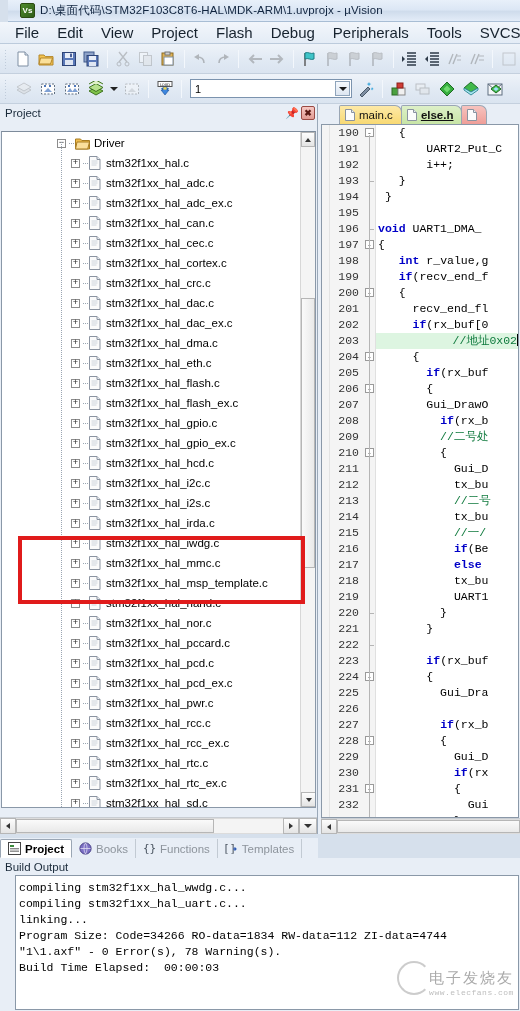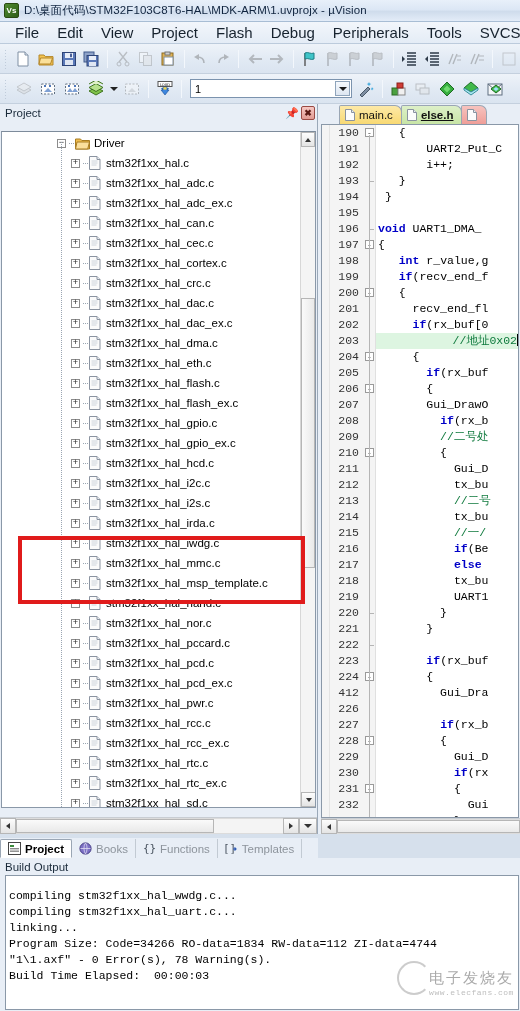--- a/index.html
+++ b/index.html
@@ -11,22 +11,23 @@
     background:#d6e0ec;
     overflow:hidden;
     position:relative;
   }
 
   
   .titlebar {
     height:22px;
     background:linear-gradient(to bottom,#e8f0fa 0%,#dce7f5 45%,#cfdcec 55%,#e3ecf8 100%);
     border-bottom:1px solid #a8bdd4;
-    display:flex; align-items:center; padding-left:4px;
+    display:flex; align-items:center; padding-left:12px;
     position:relative;
+    margin-left:8px;
   }
   .title-icon {
     width:15px;height:15px;margin-right:5px;
     background:linear-gradient(to bottom right,#4f8a2f,#2f5d18);
     border:1px solid #2a4a12;border-radius:2px;
     color:#fff;font-size:8px;font-weight:bold;
     display:flex;align-items:center;justify-content:center;
     line-height:1;
   }
   .title-text {
@@ -296,25 +297,25 @@
   
   .build-wrap{
     position:absolute;left:0;top:858px;right:0;bottom:0;
     background:#e8eef6;display:flex;flex-direction:column;
   }
   .build-title{
     height:17px;display:flex;align-items:center;padding-left:5px;
     font-size:11.5px;color:#1a2a3a;
   }
   .build-box{
-    flex:1;margin:0 1px 1px 5px;
+    flex:1;margin:0 1px 1px 15px;
     border:1px solid #8a98a8;background:#fff;
     position:relative;overflow:hidden;
     font-family:"Liberation Mono", monospace;font-size:11.5px;color:#000;
-    padding:12px 0 0 3px;
+    padding:4px 0 0 3px;
   }
   .bline{ height:16px;line-height:16px;white-space:pre; }
   .watermark{
     position:absolute;right:4px;bottom:12px;
     opacity:.5;pointer-events:none;user-select:none;
     text-align:center;
   }
   .wm-cn{ font-size:15px;color:#555;letter-spacing:2px;font-family:"DejaVu Sans",sans-serif; }
   .wm-url{ font-size:8px;color:#7b7b7b;letter-spacing:.5px; }
   .wm-ring{
@@ -1081,21 +1082,21 @@
             <div class="ln">215</div>
             <div class="ln">216</div>
             <div class="ln">217</div>
             <div class="ln">218</div>
             <div class="ln">219</div>
             <div class="ln">220</div>
             <div class="ln">221</div>
             <div class="ln">222</div>
             <div class="ln">223</div>
             <div class="ln">224</div>
-            <div class="ln">412</div>
+            <div class="ln">225</div>
             <div class="ln">226</div>
             <div class="ln">227</div>
             <div class="ln">228</div>
             <div class="ln">229</div>
             <div class="ln">230</div>
             <div class="ln">231</div>
             <div class="ln">232</div>
             <div class="ln">233</div>
           </div>
         <div class="fold" id="foldcol">

